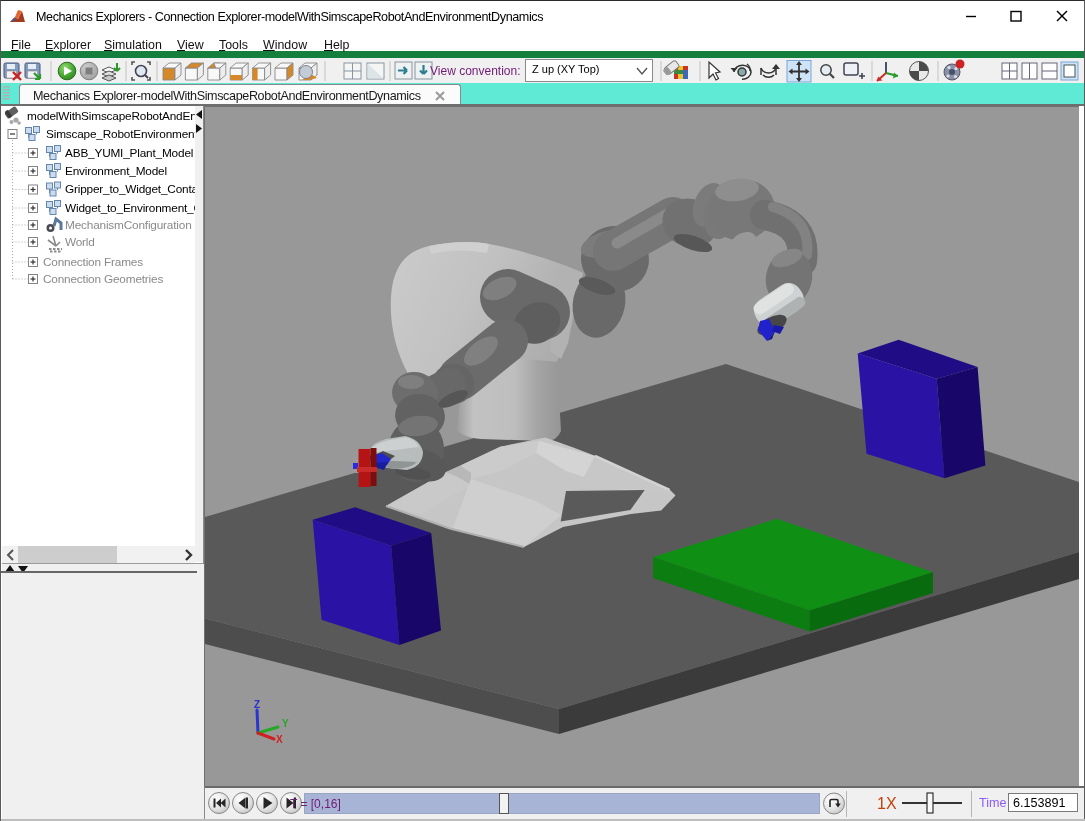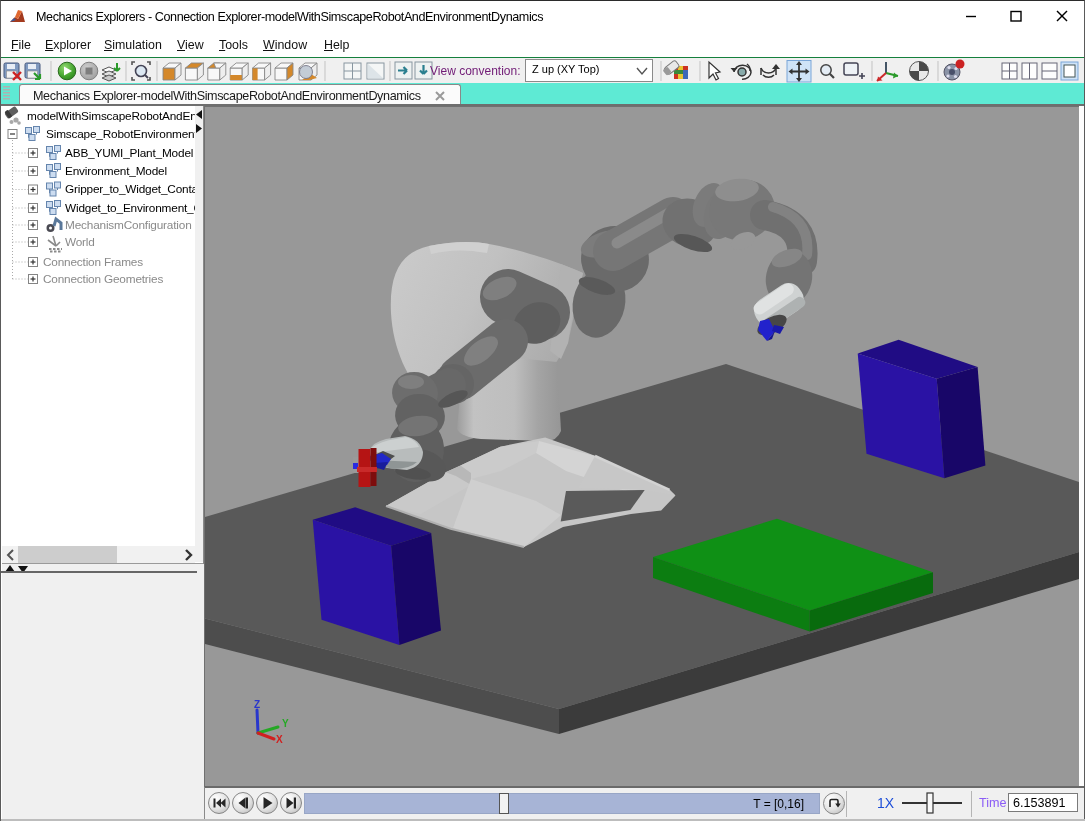--- a/index.html
+++ b/index.html
@@ -2,21 +2,21 @@
 <html><head><meta charset="utf-8">
 <style>
 *{margin:0;padding:0;box-sizing:border-box}
 html,body{width:1085px;height:821px;overflow:hidden;background:#fff;
   font-family:"Liberation Sans",sans-serif;}
 #win{position:absolute;left:0;top:0;width:1085px;height:821px;background:#fff;
   border:1px solid #5a5a5a;border-top:1px solid #2b2b2b;}
 .abs{position:absolute}
 #titlebar{position:absolute;left:0;top:0;width:1083px;height:31px;background:#fff}
 #title-text{position:absolute;left:35px;top:9px;font-size:12.6px;color:#000;letter-spacing:-0.42px}
-#menubar{position:absolute;left:0;top:31px;width:1083px;height:26px;background:#fff;border-bottom:1px solid #15803d}
+#menubar{position:absolute;left:0;top:31px;width:1083px;height:26px;background:#fff;border-bottom:7px solid #15803d}
 .menuitem{position:absolute;top:6px;font-size:12.4px;color:#111}
 .menuitem span{text-decoration:underline}
 #toolbar{position:absolute;left:0;top:57px;width:1083px;height:25px;background:#f0f0f0}
 #tabbar{position:absolute;left:0;top:82px;width:1083px;height:23px;background:#5eead4}
 #tab{position:absolute;left:18px;top:1px;width:442px;height:22px;background:#fbfbfb;
   border:1px solid #898989;border-bottom:none;border-radius:3px 3px 0 0}
 #tab-text{position:absolute;left:13px;top:4px;font-size:12.6px;color:#1a1a1a;letter-spacing:-0.38px}
 #contentline{position:absolute;left:0;top:103px;width:1083px;height:2px;background:#6e6e6e}
 #treepanel{position:absolute;left:1px;top:105px;width:193px;height:440px;background:#fff;overflow:hidden}
 #treescroll{position:absolute;left:194px;top:105px;width:8px;height:456px;background:#f0f0f0}
@@ -29,21 +29,21 @@
 #lowerpanel{position:absolute;left:1px;top:563px;width:202px;height:255px;background:#f0f0f0}
 #splitline{position:absolute;left:0px;top:570px;width:196px;height:2px;background:#666}
 #scene{position:absolute;left:204px;top:106px;width:874px;height:679px}
 #scene-borderL{position:absolute;left:203px;top:105px;width:1px;height:681px;background:#707070}
 #scene-borderT{position:absolute;left:203px;top:105px;width:876px;height:1px;background:#707070}
 #rightstrip{position:absolute;left:1078px;top:105px;width:5px;height:682px;background:#fdfdfd}
 #playbar{position:absolute;left:204px;top:785px;width:879px;height:33px;background:#f0f0f0;border-top:2.5px solid #6a6a6a}
 #winbot{position:absolute;left:0;top:818px;width:1085px;height:3px;background:#bdbdbd}
 #slider{position:absolute;left:99px;top:5px;width:516px;height:21px;background:#a7b4d6;border:1px solid #98a6c6}
 #sliderthumb{position:absolute;left:194px;top:-1px;width:10px;height:21px;background:#f2f2f2;border:1px solid #555}
-#slidertext{position:absolute;left:-15px;top:3px;width:100%;text-align:right;font-size:12px;color:#000000}
+#slidertext{position:absolute;left:-15px;top:3px;width:100%;text-align:left;font-size:12px;color:#701a75}
 #timebox{position:absolute;left:1007px;top:792px;width:70px;height:19px;background:#fff;border:1px solid #7a7a7a;
   font-size:12.6px;color:#000;padding-left:4px;padding-top:2px}
 </style></head>
 <body>
 <div id="win">
   <div id="titlebar">
     <svg class="abs" style="left:8px;top:7px" width="18" height="18" viewBox="0 0 18 18">
       <polygon points="1,14 6,9 9,11 13,3 16,14" fill="#a33a1e"></polygon>
       <polygon points="9,2 13,3 9,11 6,9" fill="#e06830"></polygon>
       <polygon points="1,14 5,10 7,12" fill="#3a5a9a"></polygon>
@@ -519,21 +519,21 @@
       </radialGradient>
         </defs>
       <circle cx="12" cy="11.5" r="10.5" fill="url(#bg2)" stroke="#878787"></circle>
       <path d="M8,15 L8,9 Q8,7.5 9.5,7.5 L14.5,7.5 Q16,7.5 16,9 L16,12" fill="none" stroke="#222" stroke-width="1.6"></path>
       <polygon points="13.2,11.5 18.8,11.5 16,15.5" fill="#222"></polygon>
     </svg>
     <div id="slider">
         <div id="sliderthumb"></div>
         <div id="slidertext">T = [0,16]</div>
       </div>
-    <div style="position:absolute;left:672px;top:7px;font-size:14px;color:#1d4ed8">1X</div>
+    <div style="position:absolute;left:672px;top:7px;font-size:16px;color:#c2410c">1X</div>
     <svg class="abs" style="left:695px;top:4px" width="64" height="24" viewBox="0 0 64 24">
       <line x1="2" y1="11" x2="62" y2="11" stroke="#333" stroke-width="2"></line>
       <rect x="27" y="1" width="6" height="20" fill="#f8f8f8" stroke="#333" stroke-width="1.2"></rect>
     </svg>
     <div style="position:absolute;left:641px;top:3px;width:1px;height:26px;background:#b5b5b5"></div>
     <div style="position:absolute;left:766px;top:3px;width:1px;height:26px;background:#b5b5b5"></div>
     <div style="position:absolute;left:774px;top:8px;font-size:12.6px;color:#8b5cf6">Time</div>
   </div>
   <div id="timebox">6.153891</div>
   <div id="winbot"></div>

